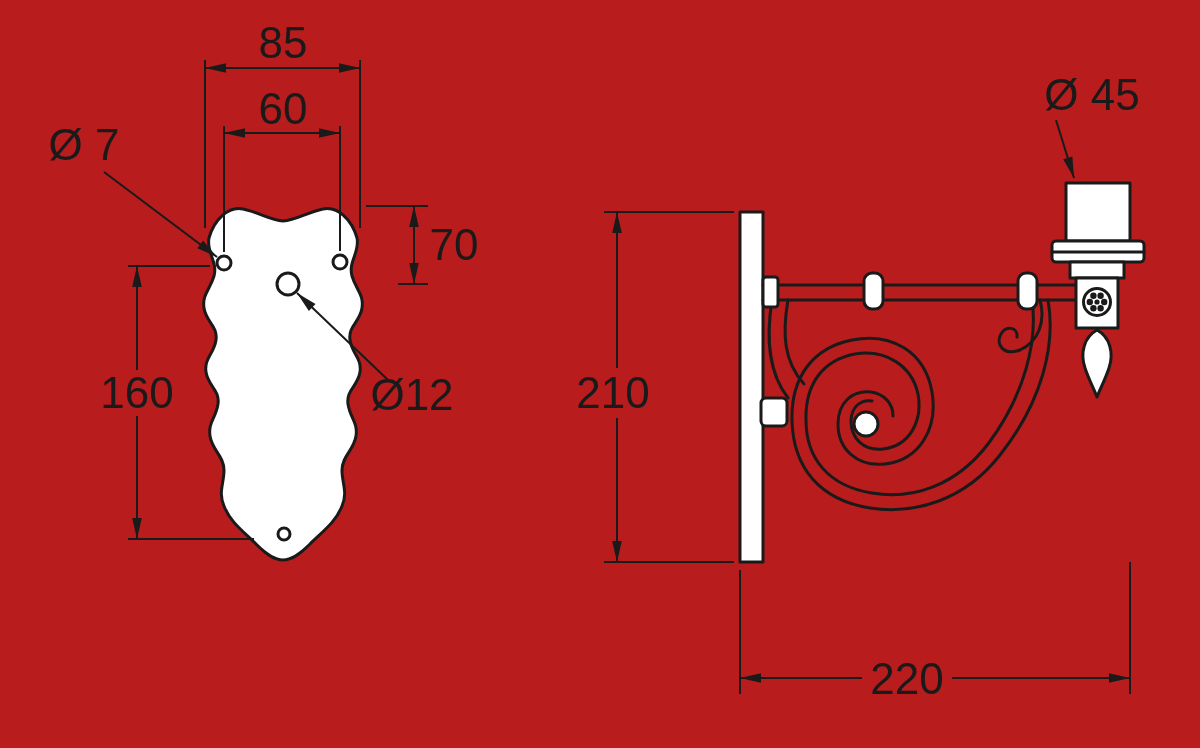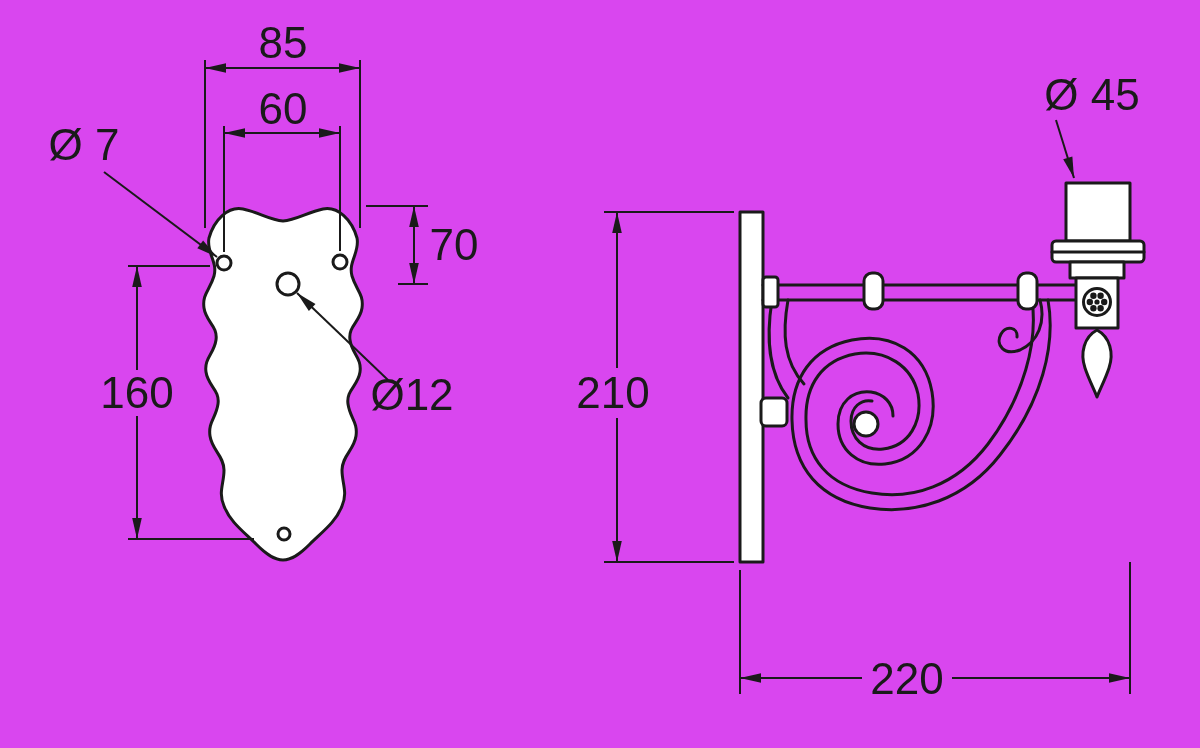--- a/index.html
+++ b/index.html
@@ -3,21 +3,21 @@
 <meta charset="utf-8">
 <style>
   html, body {
     margin: 0;
     padding: 0;
     background: #ffffff;
   }
   .canvas-wrap {
     width: 1200px;
     height: 748px;
-    background: #d946ef;
+    background: #b91c1c;
     position: relative;
     overflow: hidden;
   }
   svg { display: block; }
   .obj {
     fill: #ffffff;
     stroke: #1a1a1a;
     stroke-width: 3;
     stroke-linejoin: round;
   }

